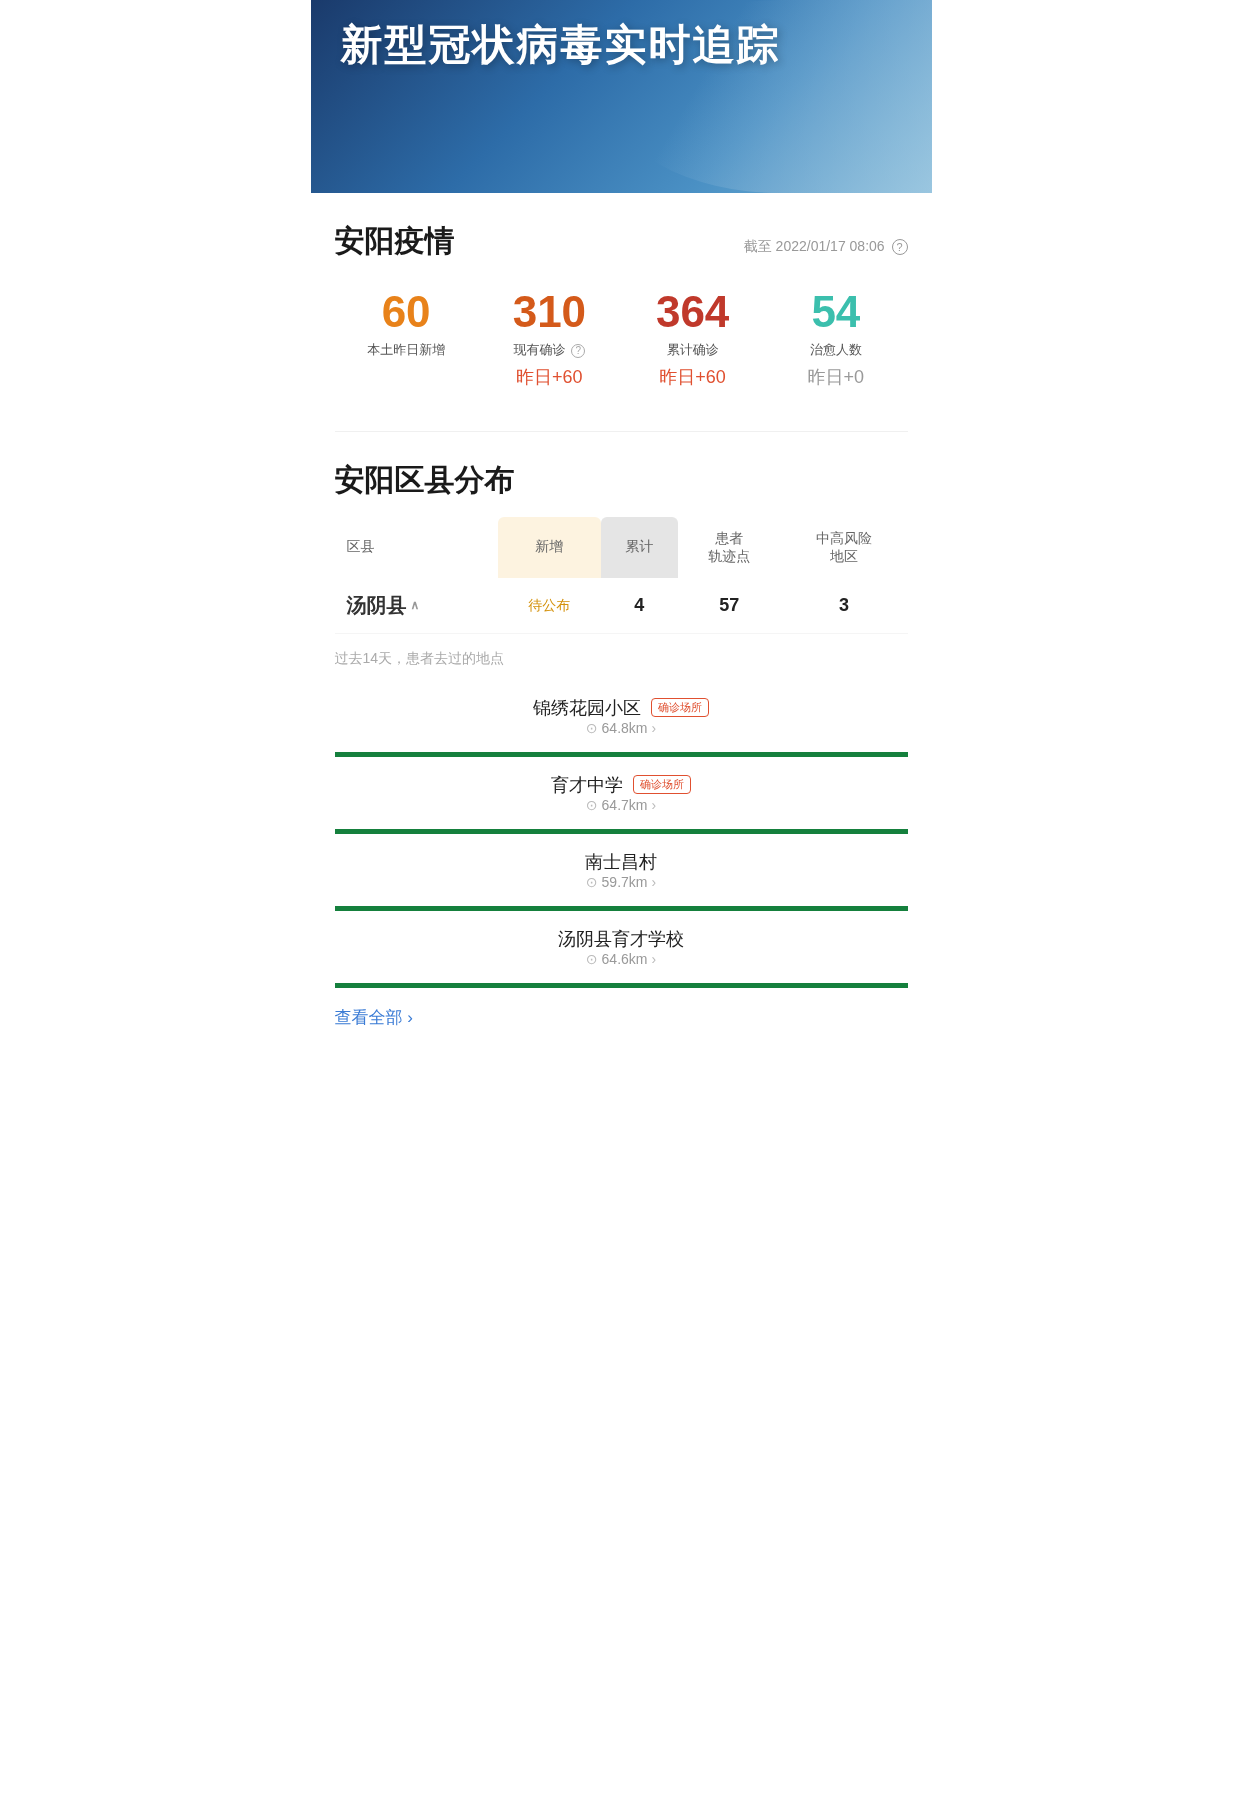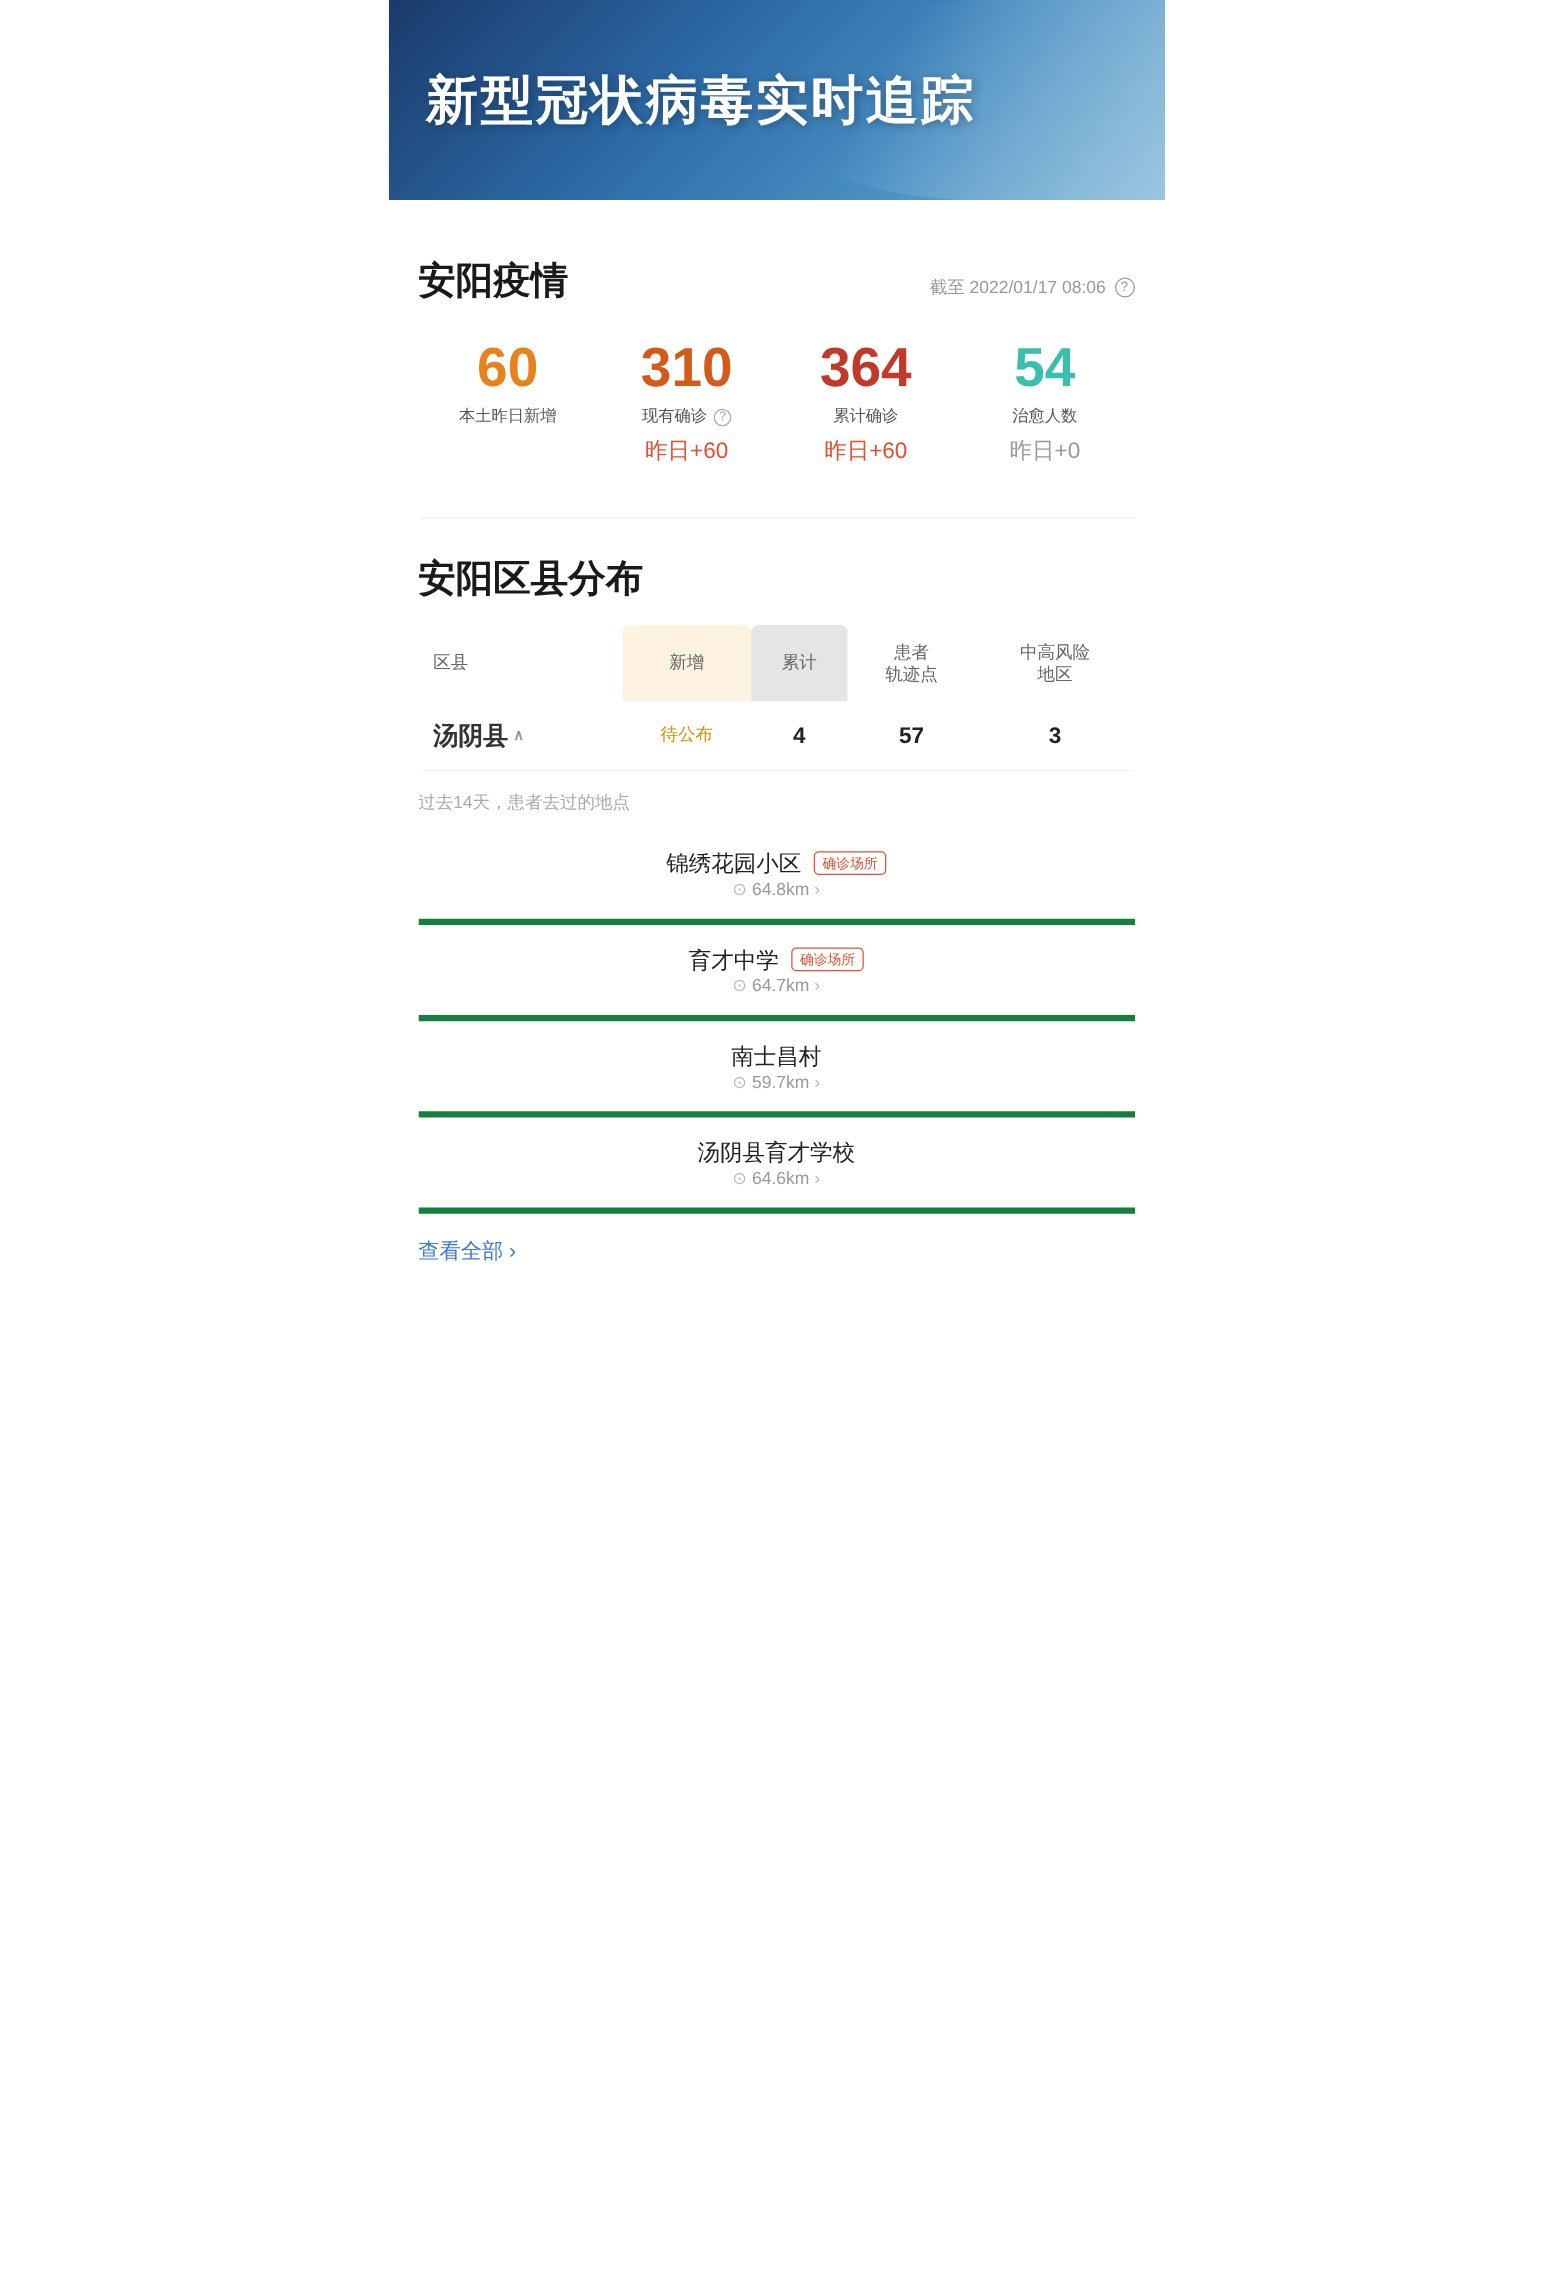--- a/index.html
+++ b/index.html
@@ -8,25 +8,25 @@
       font-family: -apple-system, 'PingFang SC', 'Microsoft YaHei', sans-serif;
       background: #fff;
       max-width: 621px;
       margin: 0 auto;
     }
 
     
     .header-banner {
       position: relative;
       width: 100%;
-      height: 160px;
+      height: 193px;
       background: linear-gradient(135deg, #1a3a6b 0%, #2d6ca8 40%, #4a90c4 70%, #7ab8d8 100%);
       overflow: hidden;
       display: flex;
-      align-items: center;
+      align-items: flex-start;
       padding: 20px 30px;
     }
     .header-banner::after {
       content: '';
       position: absolute;
       right: -20px;
       top: 0;
       width: 55%;
       height: 100%;
       background: linear-gradient(120deg, transparent 30%, rgba(150, 190, 220, 0.4) 60%, rgba(180, 210, 230, 0.6) 100%);
@@ -38,21 +38,21 @@
       color: #fff;
       letter-spacing: 2px;
       text-shadow: 2px 2px 8px rgba(0,0,0,0.3);
       position: relative;
       z-index: 1;
       line-height: 1.2;
     }
 
     
     .main-content {
-      padding: 16px 24px;
+      padding: 0 24px;
     }
 
     
     .section-anyang {
       padding: 28px 0 20px;
     }
     .section-title {
       font-size: 30px;
       font-weight: 800;
       color: #1a1a1a;

